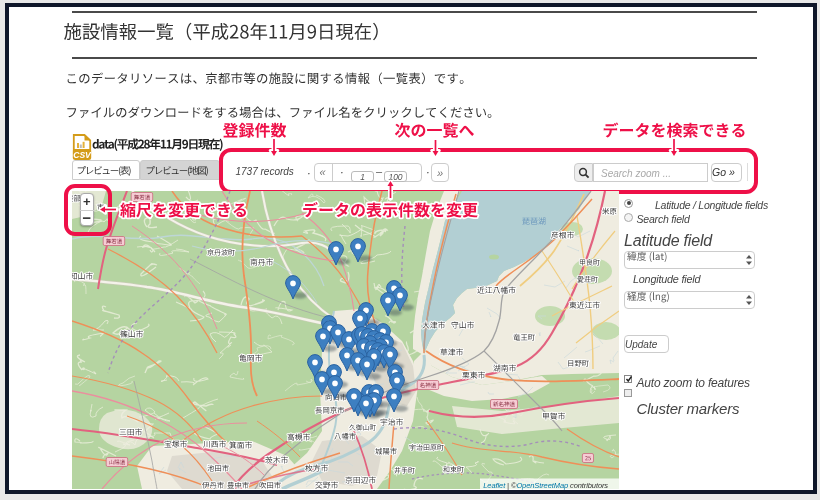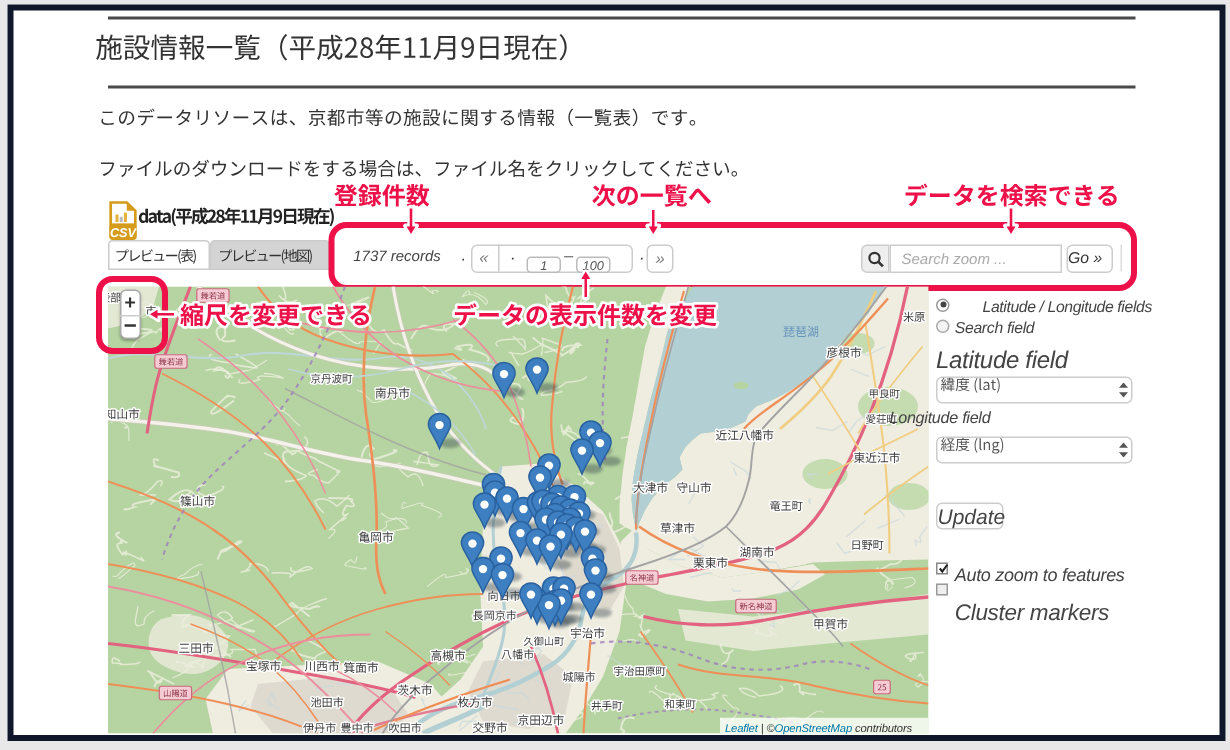--- a/index.html
+++ b/index.html
@@ -641,27 +641,27 @@
  <div class="abs" style="left:617.5px;top:194px;width:4px;height:4px;border-radius:50%;background:#444"></div>
  <div class="abs" style="left:646px;top:191.5px;font-size:10.5px;letter-spacing:-0.25px;color:#444">Latitude / Longitude fields</div>
  <div class="abs" style="left:615px;top:206px;width:9px;height:9px;border:1px solid #aaa;border-radius:50%;background:#f4f4f4"></div>
  <div class="abs" style="left:627.5px;top:205.5px;font-size:10.5px;letter-spacing:-0.2px;color:#444">Search field</div>
  <div class="abs" style="left:615px;top:224.5px;font-size:16px;letter-spacing:-0.2px;color:#444">Latitude field</div>
  <div class="abs" style="left:615px;top:244px;width:131px;height:18px;border:1px solid #ccc;border-radius:4px;background:#fff"></div>
  <svg class="abs" style="left:736px;top:248px" width="8" height="10" viewBox="0 0 8 10">
       <path d="M4,0 L7,3.5 L1,3.5 Z" fill="#555"></path>
       <path d="M4,10 L7,6.5 L1,6.5 Z" fill="#555"></path>
     </svg>
- <div class="abs" style="left:584px;top:265.5px;font-size:10.8px;letter-spacing:-0.2px;color:#444">Longitude field</div>
+ <div class="abs" style="left:624px;top:265.5px;font-size:10.8px;letter-spacing:-0.2px;color:#444">Longitude field</div>
  <div class="abs" style="left:615px;top:284px;width:131px;height:18px;border:1px solid #ccc;border-radius:4px;background:#fff"></div>
  <svg class="abs" style="left:736px;top:288px" width="8" height="10" viewBox="0 0 8 10">
       <path d="M4,0 L7,3.5 L1,3.5 Z" fill="#555"></path>
       <path d="M4,10 L7,6.5 L1,6.5 Z" fill="#555"></path>
     </svg>
- <div class="abs" style="left:615px;top:327.5px;width:45px;height:18px;border:1px solid #ccc;border-radius:4px;background:#fff;font-size:14px;color:#444;text-align:right;line-height:17px">Update</div>
+ <div class="abs" style="left:615px;top:327.5px;width:45px;height:18px;border:1px solid #ccc;border-radius:4px;background:#fff;font-size:10px;color:#444;text-align:left;line-height:17px">Update</div>
  <div class="abs" style="left:615px;top:368px;width:8px;height:8px;border:1px solid #888;background:#fff"></div>
  <svg class="abs" style="left:615.5px;top:368px" width="8" height="8" viewBox="0 0 8 8">
       <path d="M1.5,4 L3.2,6 L6.5,1.5" fill="none" stroke="#222" stroke-width="1.4"></path>
     </svg>
  <div class="abs" style="left:627.5px;top:368.5px;font-size:12px;letter-spacing:-0.2px;color:#444">Auto zoom to features</div>
  <div class="abs" style="left:615px;top:382px;width:8px;height:8px;border:1px solid #999;background:#eee"></div>
  <div class="abs" style="left:627.5px;top:393px;font-size:15px;letter-spacing:-0.2px;color:#444">Cluster markers</div>
 
  <div class="abs" style="right:205px;top:473.5px;font-size:7.5px;letter-spacing:-0.1px;line-height:10px;color:#333;white-space:nowrap">
    <span style="color:#0078A8">Leaflet</span> | ©<span style="color:#0078A8">OpenStreetMap</span> contributors</div>

